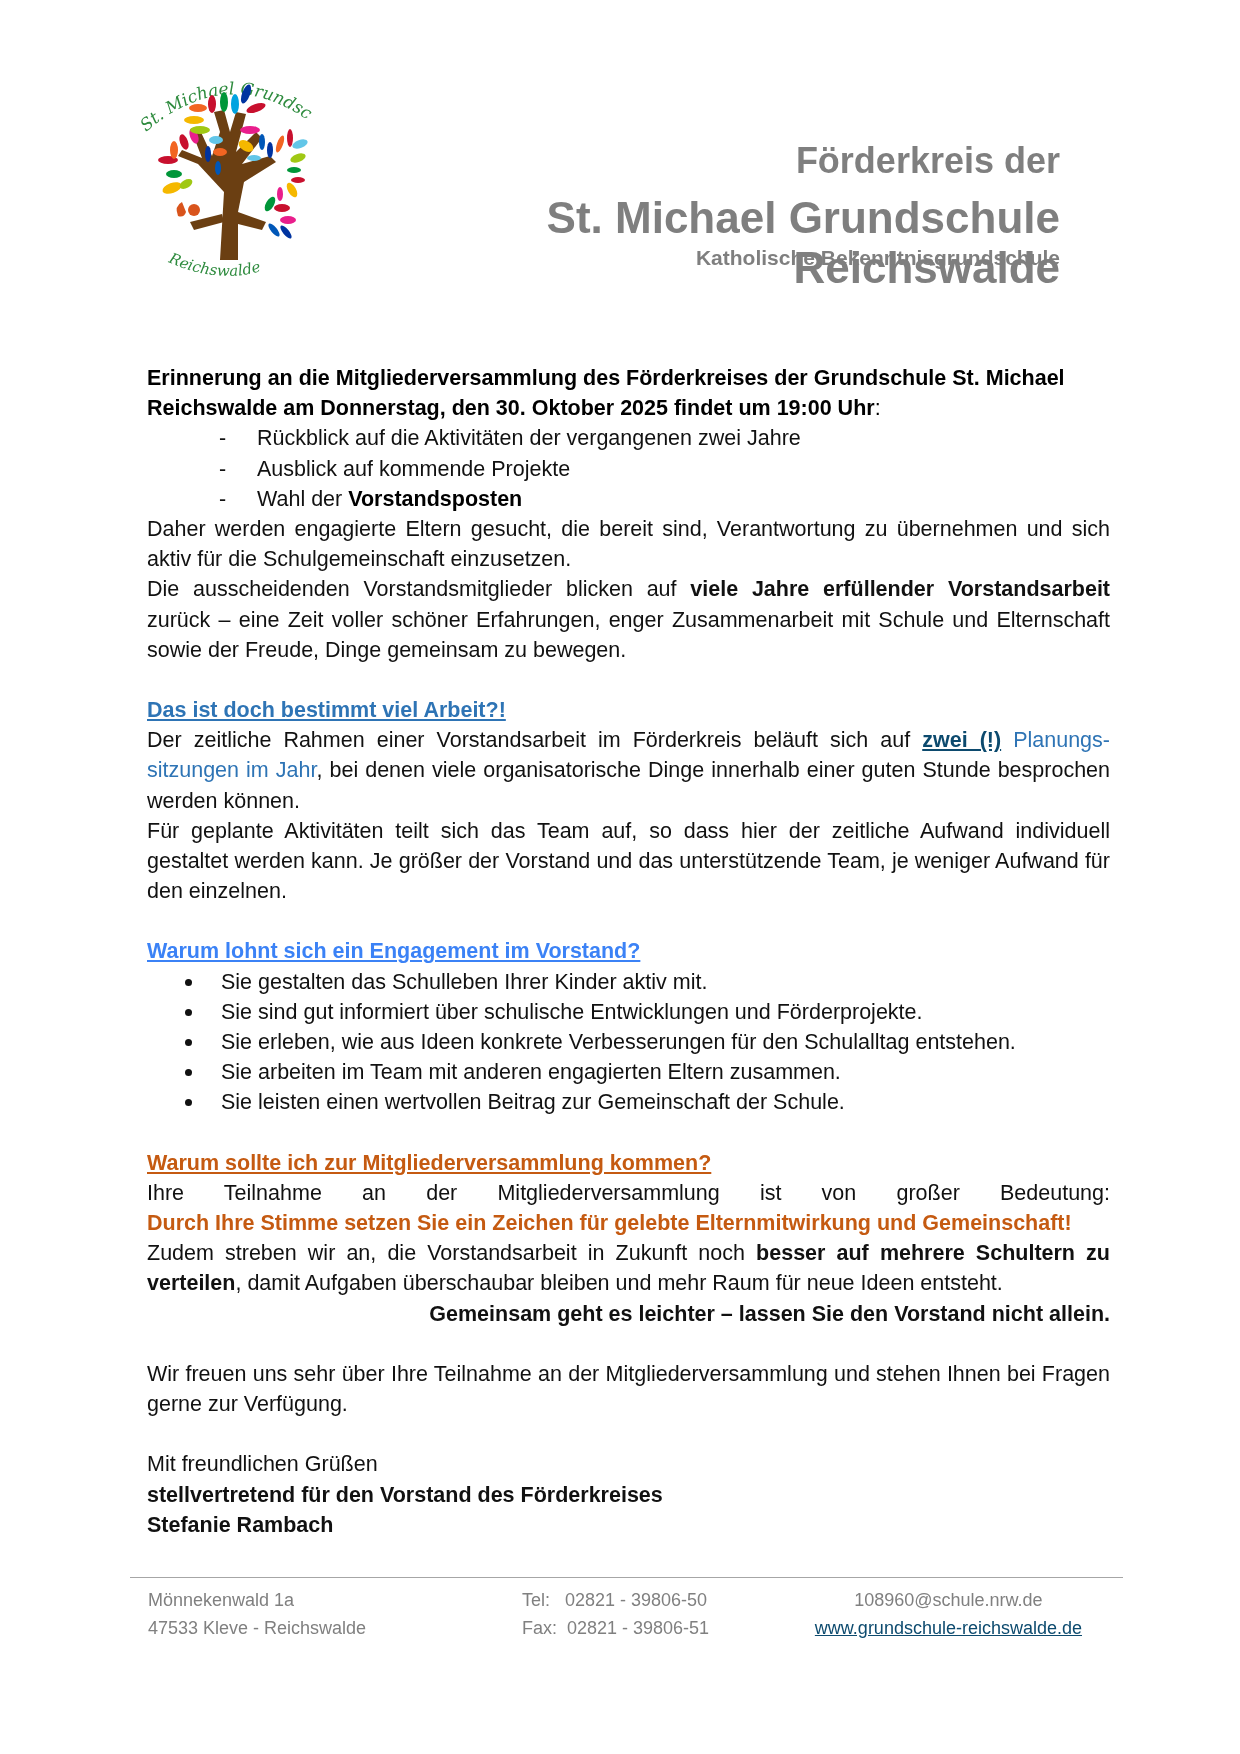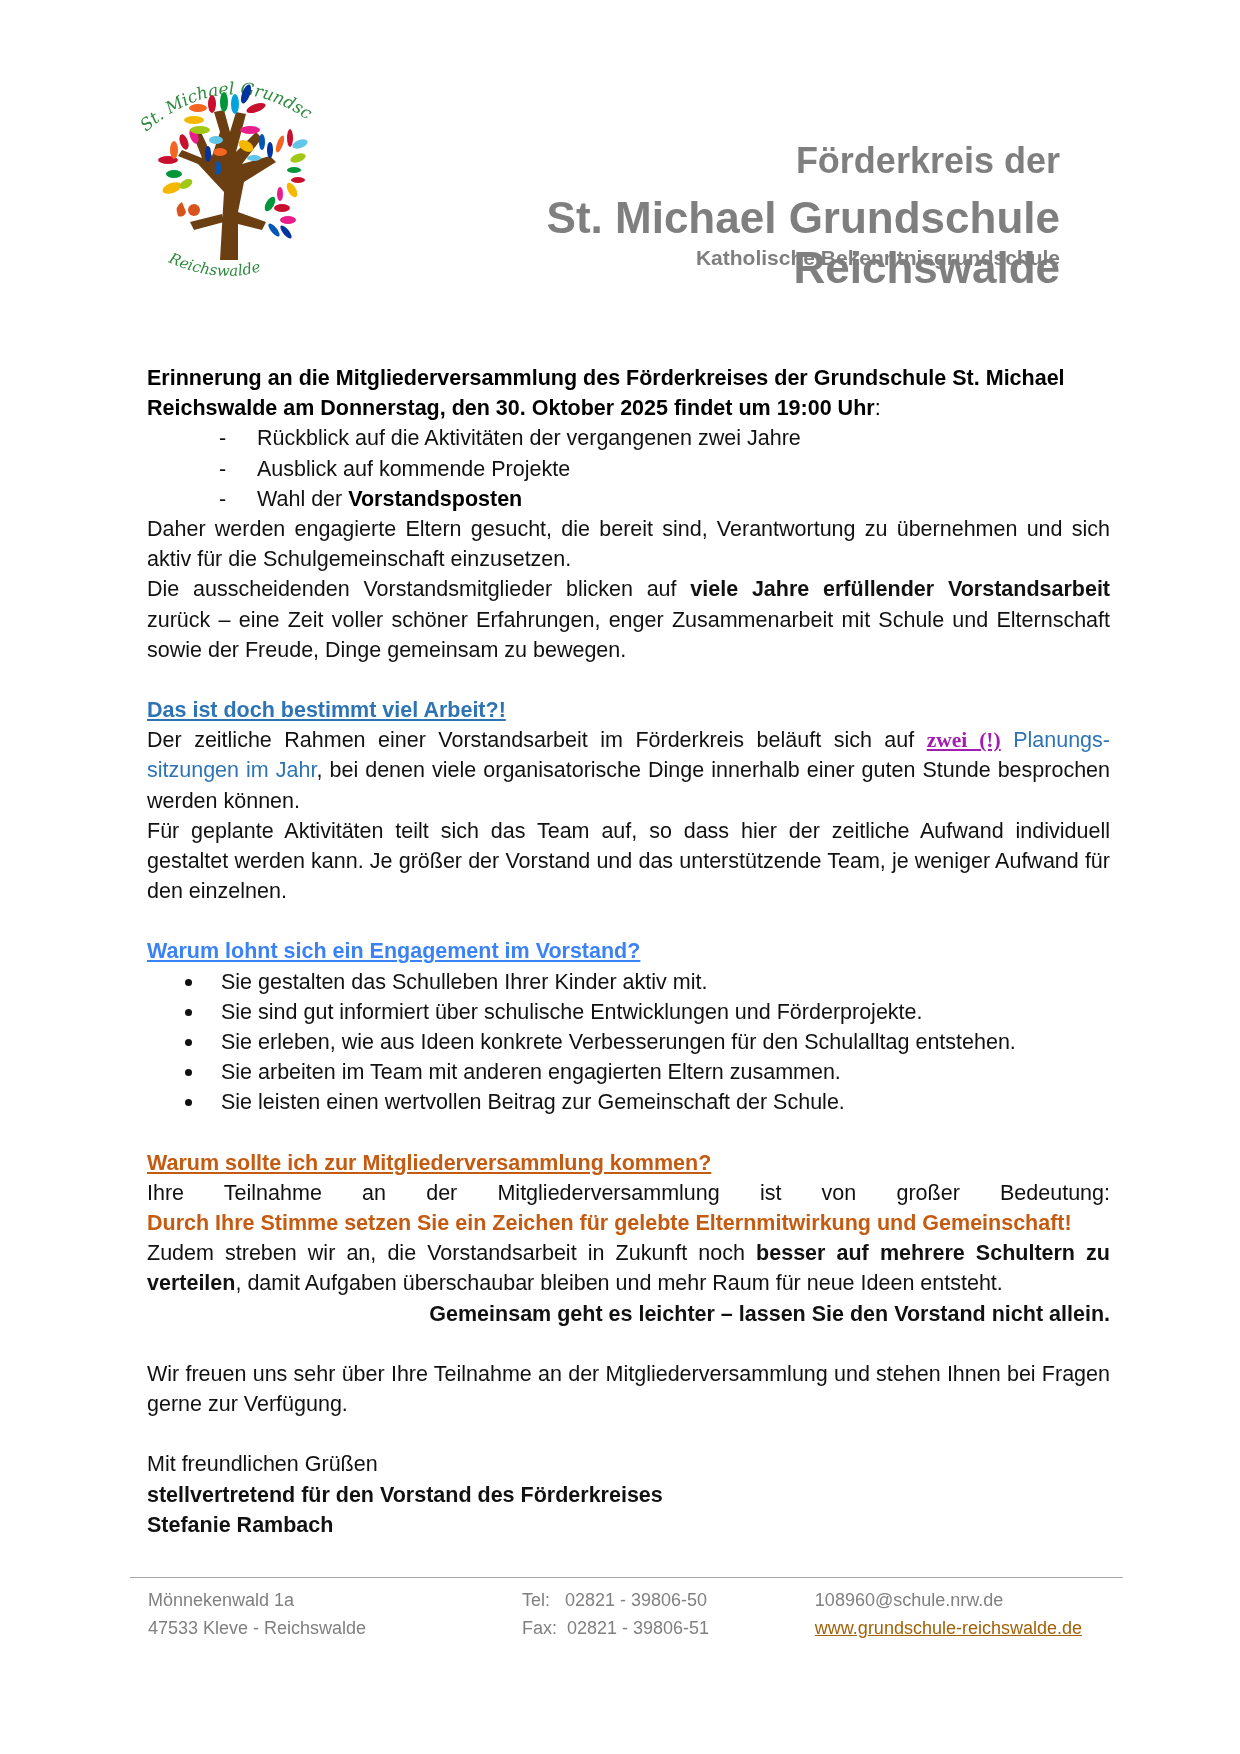--- a/index.html
+++ b/index.html
@@ -15,35 +15,35 @@
   .body { position: absolute; left: 147px; width: 963px; top: 363px; font-size: 21.5px; line-height: 30.2px; }
   .body p { margin: 0; text-align: justify; }
   .red { color: #000000; font-weight: bold; }
   .b { font-weight: bold; }
   .dash-list { list-style: none; margin: 0; padding: 0; }
   .dash-list li { position: relative; padding-left: 110px; }
   .dash-list li .dash { position: absolute; left: 72px; }
   .gap { height: 30px; }
   .h-blue { color: #2e74b5; font-weight: bold; text-decoration: underline; }
   .blue { color: #2e74b5; }
-  .blue-u { color: #a21caf; font-weight: bold; text-decoration: underline; font-family: Liberation Serif, serif; }
+  .blue-u { color: #0c4a6e; font-weight: bold; text-decoration: underline; }
   .h-green { color: #3b82f6; font-weight: bold; text-decoration: underline; }
   .h-orange { color: #c55a11; font-weight: bold; text-decoration: underline; }
   .orange { color: #c55a11; font-weight: bold; }
   .bullet-list { list-style: none; margin: 0; padding: 0; }
   .bullet-list li { position: relative; padding-left: 74px; }
   .bullet-list li .dot { position: absolute; left: 38px; top: 12px; width: 7px; height: 7px; border-radius: 50%; background: #111; }
   .spread { text-align: justify; text-align-last: justify; }
 
   .footer-line { position: absolute; left: 130px; width: 993px; top: 1577px; height: 1px; background: #a6a6a6; }
   .footer { position: absolute; top: 1586px; font-size: 18px; line-height: 28px; color: #808080; }
   .f1 { left: 148px; }
   .f2 { left: 522px; }
-  .f3 { right: 158px; text-align: left; }
-  .link { color: #a16207; text-decoration: underline; }
+  .f3 { right: 158px; text-align: center; }
+  .link { color: #0c4a6e; text-decoration: underline; }
 </style>
 </head>
 <body>
 
 <div class="logo">
   <svg viewBox="0 0 182 228">
     <defs>
       <path id="arcTop" d="M 8 60 Q 90 -10 172 50"></path>
       <path id="arcBot" d="M 30 190 Q 85 215 135 195"></path>
     </defs>

